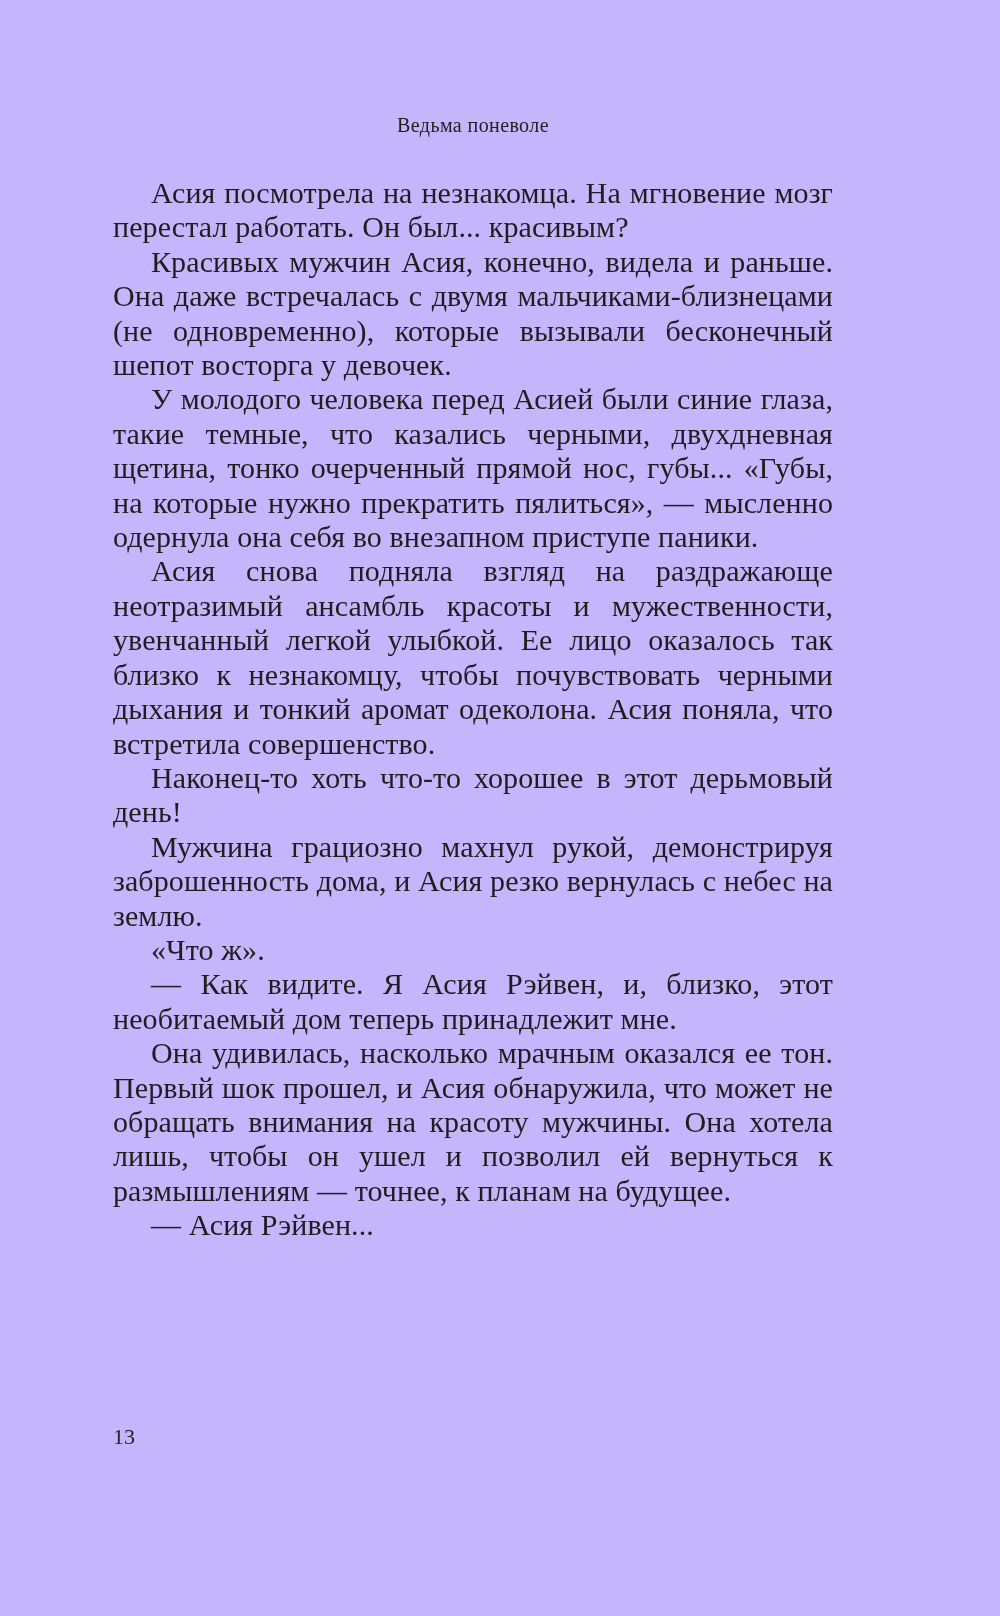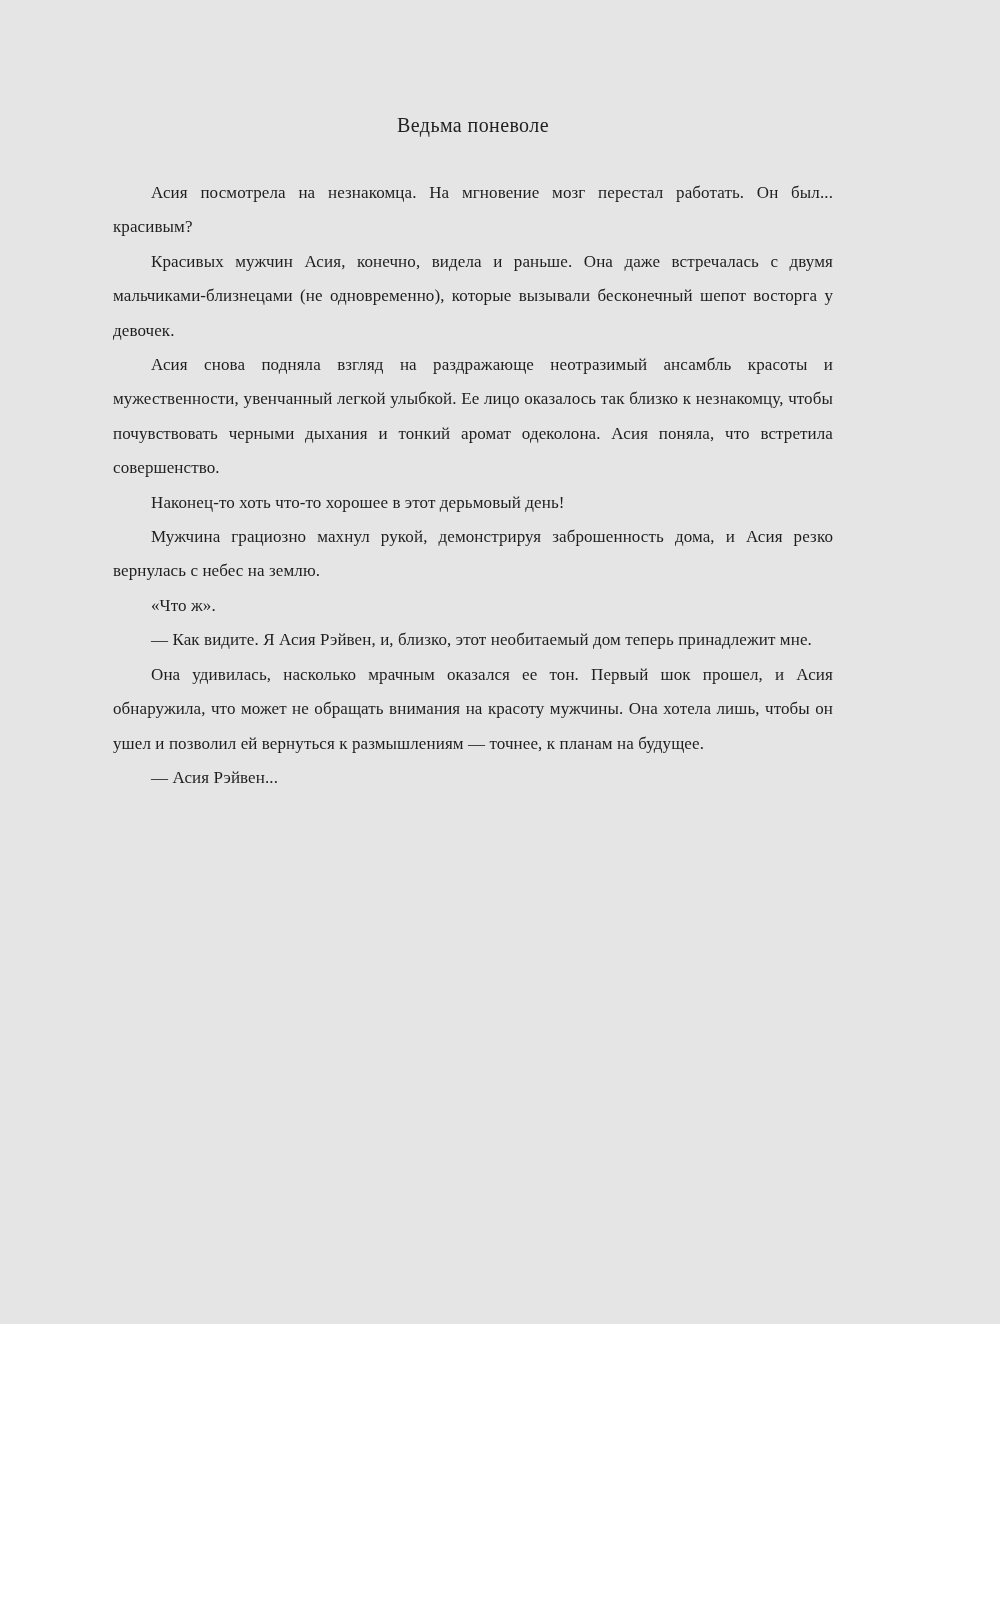--- a/index.html
+++ b/index.html
@@ -3,22 +3,22 @@
 <meta charset="utf-8">
 <style>
   html, body {
     margin: 0;
     padding: 0;
     background: #ffffff;
   }
   .page {
     position: relative;
     width: 1000px;
-    height: 1324px;
-    background: #e5e5e5;
+    height: 1616px;
+    background: #c4b5fd;
     font-family: "Liberation Serif", "DejaVu Serif", serif;
     color: #1e1e1e;
     overflow: hidden;
   }
   .running-head {
     position: absolute;
     top: 114px;
     left: 113px;
     width: 720px;
     text-align: center;
@@ -30,21 +30,21 @@
     position: absolute;
     top: 176px;
     left: 113px;
     width: 720px;
   }
   .body-text p {
     margin: 0;
     padding: 0;
     text-indent: 38px;
     text-align: justify;
-    font-size: 17px;
+    font-size: 30px;
     line-height: 34.4px;
     letter-spacing: 0.1px;
     color: #1e1e1e;
   }
   .page-number {
     position: absolute;
     top: 1424px;
     left: 113px;
     width: 720px;
     font-size: 22px;
@@ -54,20 +54,21 @@
 </head>
 <body>
 
 <div class="page">
 
   <div class="running-head">Ведьма поневоле</div>
 
   <div class="body-text">
     <p>Асия посмотрела на незнакомца. На мгновение мозг перестал работать. Он был... красивым?</p>
     <p>Красивых мужчин Асия, конечно, видела и раньше. Она даже встречалась с двумя мальчиками-близнецами (не одновременно), которые вызывали бесконечный шепот восторга у девочек.</p>
+    <p>У молодого человека перед Асией были синие глаза, такие темные, что казались черными, двухдневная щетина, тонко очерченный прямой нос, губы... «Губы, на которые нужно прекратить пялиться», — мысленно одернула она себя во внезапном приступе паники.</p>
     <p>Асия снова подняла взгляд на раздражающе неотразимый ансамбль красоты и мужественности, увенчанный легкой улыбкой. Ее лицо оказалось так близко к незнакомцу, чтобы почувствовать черными дыхания и тонкий аромат одеколона. Асия поняла, что встретила совершенство.</p>
     <p>Наконец-то хоть что-то хорошее в этот дерьмовый день!</p>
     <p>Мужчина грациозно махнул рукой, демонстрируя заброшенность дома, и Асия резко вернулась с небес на землю.</p>
     <p>«Что ж».</p>
     <p>— Как видите. Я Асия Рэйвен, и, близко, этот необитаемый дом теперь принадлежит мне.</p>
     <p>Она удивилась, насколько мрачным оказался ее тон. Первый шок прошел, и Асия обнаружила, что может не обращать внимания на красоту мужчины. Она хотела лишь, чтобы он ушел и позволил ей вернуться к размышлениям — точнее, к планам на будущее.</p>
     <p>— Асия Рэйвен...</p>
   </div>
 
   <div class="page-number">13</div>

